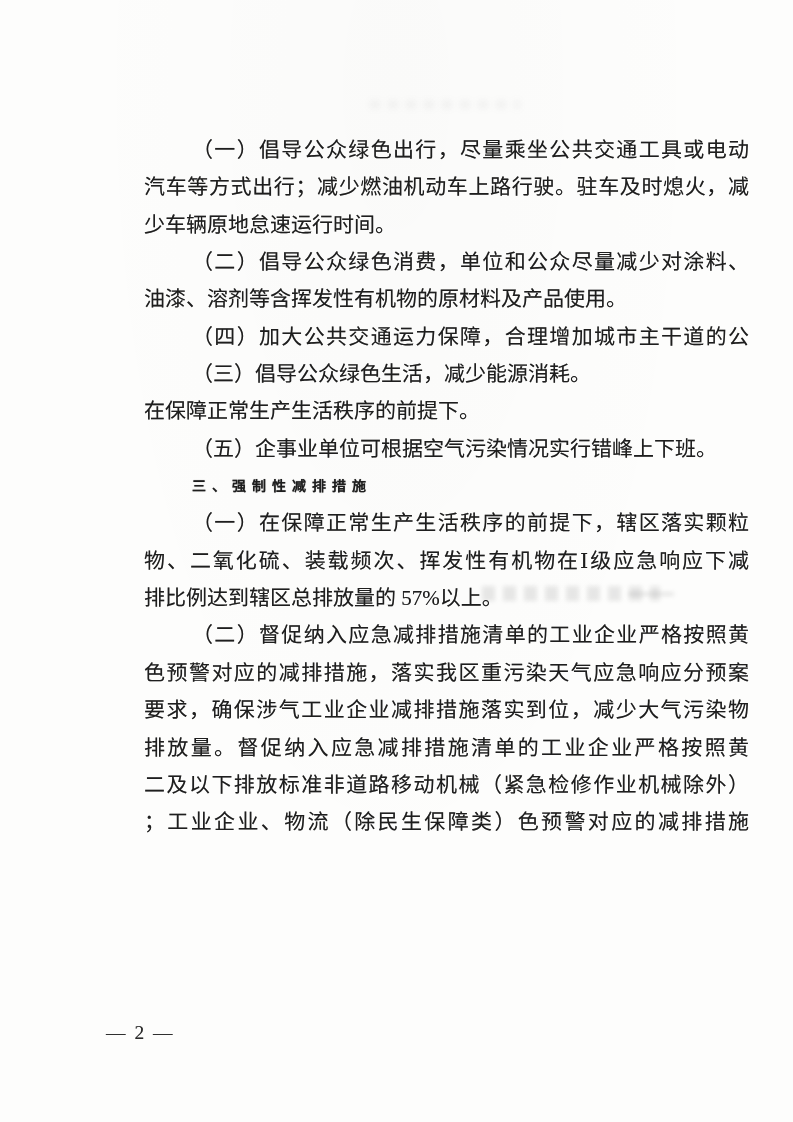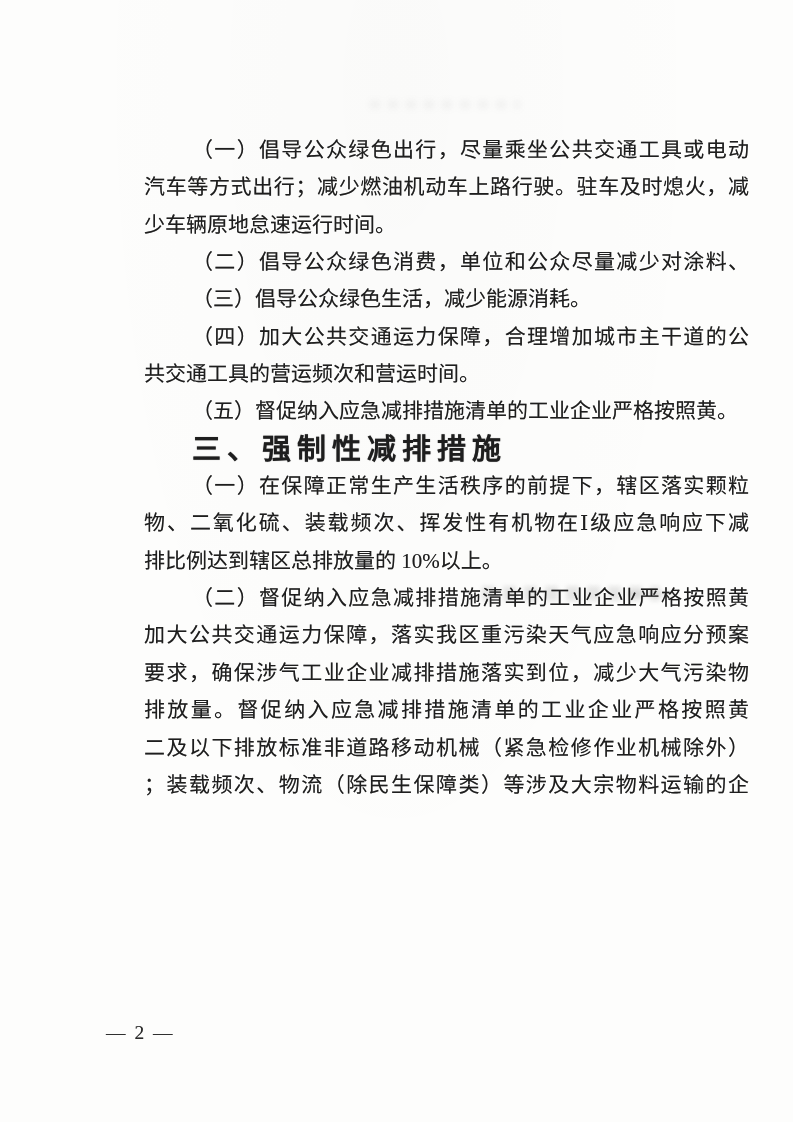--- a/index.html
+++ b/index.html
@@ -36,21 +36,21 @@
     text-justify: inter-character;
     font-weight: normal;
     text-shadow: 0 0 0.6px rgba(25,25,25,0.45);
     white-space: nowrap;
   }
   .ln.end { text-align-last: left; }
   .ln.indent { text-indent: 48px; }
   .heading {
     font-family: "Liberation Sans", "DejaVu Sans", sans-serif;
     font-weight: 700;
-    font-size: 29px;
+    font-size: 14px;
     letter-spacing: 6px;
     text-shadow: 0 0 0.8px rgba(15,15,15,0.6);
   }
   .pageno {
     position: absolute;
     left: 106px;
     top: 1022px;
     font-size: 19.5px;
     letter-spacing: 2px;
     color: #2b2b2b;
@@ -86,29 +86,30 @@
 
 <div class="artifact artifact-1"></div>
 <div class="artifact artifact-2"></div>
 <div class="artifact artifact-3"></div>
 
 <main class="textblock">
   <p class="ln indent">（一）倡导公众绿色出行，尽量乘坐公共交通工具或电动</p>
   <p class="ln">汽车等方式出行；减少燃油机动车上路行驶。驻车及时熄火，减</p>
   <p class="ln end">少车辆原地怠速运行时间。</p>
   <p class="ln indent">（二）倡导公众绿色消费，单位和公众尽量减少对涂料、</p>
+  <p class="ln end">油漆、溶剂等含挥发性有机物的原材料及产品使用。</p>
+  <p class="ln indent">（四）加大公共交通运力保障，合理增加城市主干道的公</p>
   <p class="ln indent end">（三）倡导公众绿色生活，减少能源消耗。</p>
-  <p class="ln indent">（四）加大公共交通运力保障，合理增加城市主干道的公</p>
-  <p class="ln end">共交通工具的营运频次和营运时间。</p>
-  <p class="ln indent end">（五）督促纳入应急减排措施清单的工业企业严格按照黄。</p>
+  <p class="ln end">在保障正常生产生活秩序的前提下。</p>
+  <p class="ln indent end">（五）企事业单位可根据空气污染情况实行错峰上下班。</p>
   <h2 class="ln indent end heading">三、强制性减排措施</h2>
   <p class="ln indent">（一）在保障正常生产生活秩序的前提下，辖区落实颗粒</p>
   <p class="ln">物、二氧化硫、装载频次、挥发性有机物在Ⅰ级应急响应下减</p>
-  <p class="ln end">排比例达到辖区总排放量的 10%以上。</p>
+  <p class="ln end">排比例达到辖区总排放量的 57%以上。</p>
   <p class="ln indent">（二）督促纳入应急减排措施清单的工业企业严格按照黄</p>
-  <p class="ln">加大公共交通运力保障，落实我区重污染天气应急响应分预案</p>
+  <p class="ln">色预警对应的减排措施，落实我区重污染天气应急响应分预案</p>
   <p class="ln">要求，确保涉气工业企业减排措施落实到位，减少大气污染物</p>
   <p class="ln">排放量。督促纳入应急减排措施清单的工业企业严格按照黄</p>
   <p class="ln">二及以下排放标准非道路移动机械（紧急检修作业机械除外）</p>
-  <p class="ln">；装载频次、物流（除民生保障类）等涉及大宗物料运输的企</p>
+  <p class="ln">；工业企业、物流（除民生保障类）色预警对应的减排措施</p>
 </main>
 
 <footer class="pageno">— 2 —</footer>
 
 </body></html>

